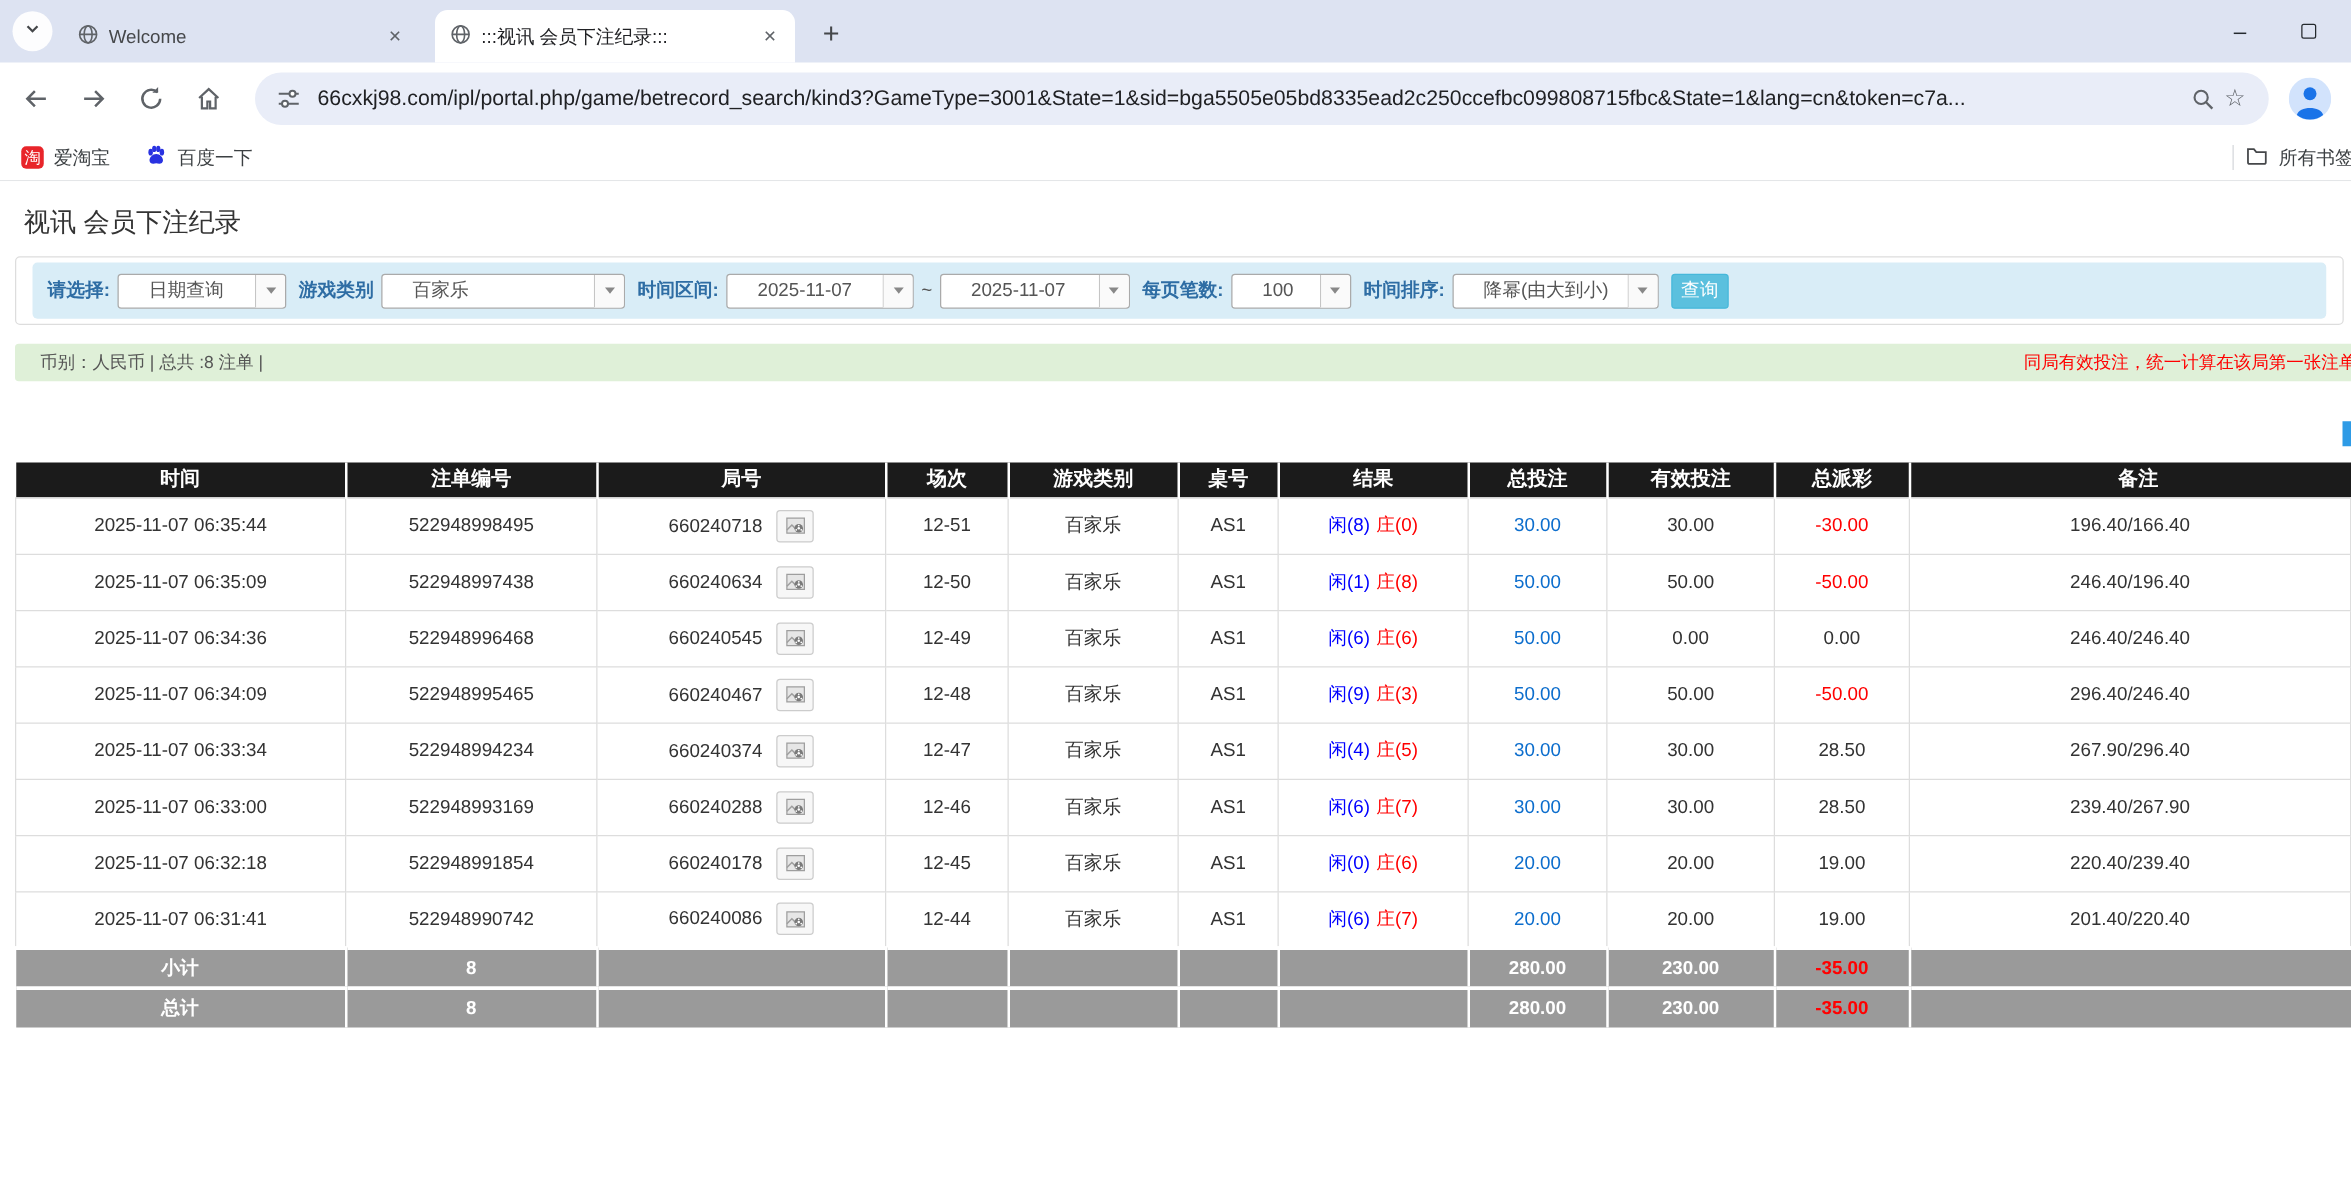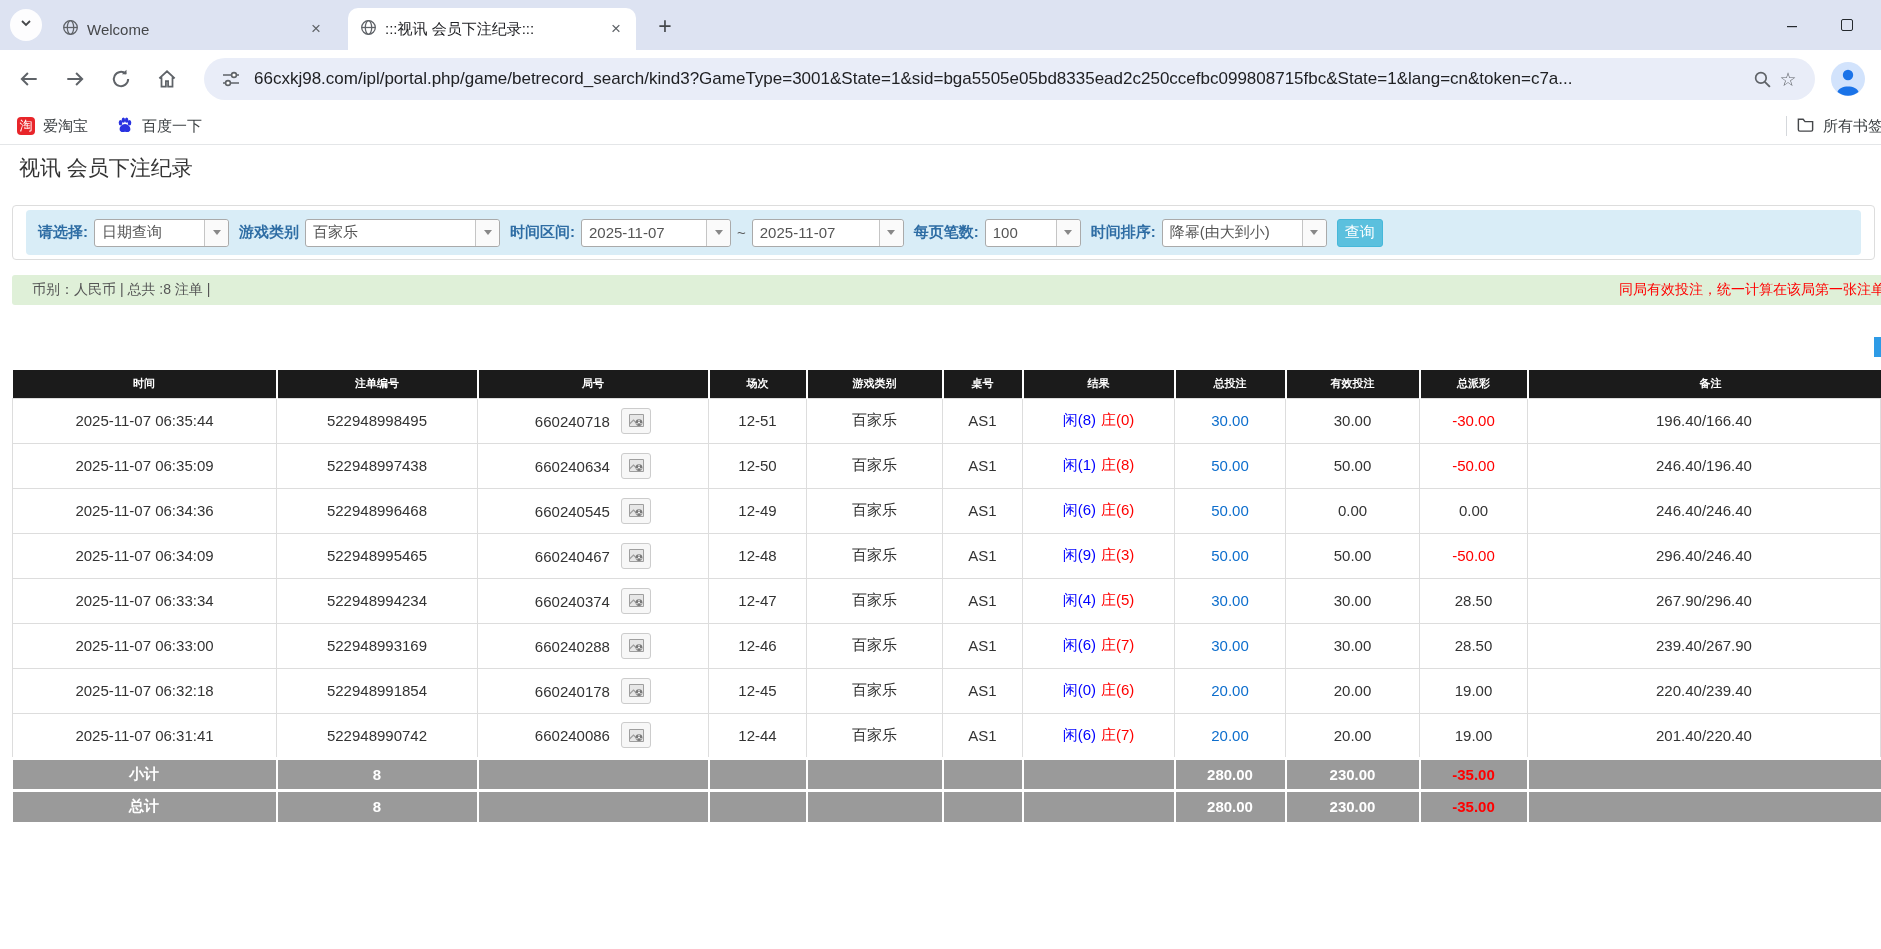--- a/index.html
+++ b/index.html
@@ -37,50 +37,50 @@
     padding:0 17px; font-size:15px; color:#3c4043; border-bottom:1px solid #e4e6e8; }
   .bookmark { display:flex; align-items:center; gap:8px; margin-right:28px; cursor:pointer; white-space:nowrap; }
   .taobao-icon { width:18px; height:18px; background:#e8252a; border-radius:4px; color:#fff;
     font-size:13px; display:flex; align-items:center; justify-content:center; }
   .all-bookmarks { position:absolute; left:1796px; top:0; height:36px; display:flex;
     align-items:center; gap:8px; cursor:pointer; white-space:nowrap; }
   .bm-divider { position:absolute; left:1786px; top:8px; width:1px; height:20px; background:#d5d8dc; }
 
   
   .page { position:relative; height:803px; background:#fff; }
-  .page-title { position:absolute; left:19px; top:9px; font-size:21px; color:#333; font-weight:normal; }
+  .page-title { position:absolute; left:19px; top:19px; font-size:21px; color:#333; font-weight:normal; }
 
   .filter-panel { position:absolute; left:12px; top:60px; width:1863px; height:55px;
     border:1px solid #ddd; border-radius:4px; background:#fff; padding:4px 13px; }
   .filter-bar { background:var(--info_bg,#d9edf7); border-radius:4px; height:45px; display:flex;
     align-items:center; padding:0 12px; }
   .flabel { font-weight:bold; color:var(--label_blue,#2e6da4); font-size:15px; margin:0 6px 0 10px; white-space:nowrap; }
   .flabel:first-child { margin-left:0; }
   .select { background:#fff; border:1px solid #aaa; border-radius:3px; height:28px;
     display:flex; align-items:center; cursor:pointer; flex:none; }
-  .select-value { flex:1; padding:0 7px; font-size:15px; color:#555; white-space:nowrap; overflow:hidden; }
+  .select-value { flex:1; padding:0 24px; font-size:15px; color:#555; white-space:nowrap; overflow:hidden; }
   .select-arrow { width:24px; height:26px; border-left:1px solid #c5c5c5; background:#fafafa;
     display:flex; align-items:center; justify-content:center; border-radius:0 3px 3px 0; }
   .caret { width:0; height:0; border-left:4px solid transparent; border-right:4px solid transparent;
     border-top:5px solid #888; }
   .tilde { color:#555; font-size:15px; margin:0 6px; }
   .btn-search { width:46px; height:28px; background:var(--accent,#5bc0de); border:1px solid #46b8da;
     color:#fff; border-radius:3px; font-size:15px; margin-left:10px; cursor:pointer; }
 
   .summary-bar { position:absolute; left:12px; top:130px; width:1905px; height:30px;
     background:var(--success_bg,#dff0d8); border-radius:3px; display:flex; align-items:center;
     padding:0 18px 0 20px; font-size:14px; color:#555; }
   .summary-right { margin-left:auto; color:var(--negative,#ff0000); white-space:nowrap; }
 
   .scroll-thumb { position:absolute; right:0; top:192px; width:7px; height:20px; background:#2e9be6; cursor:pointer; }
 
   table.bet-table { position:absolute; left:12px; top:225px; width:1869px; border-collapse:collapse;
     table-layout:fixed; font-size:15px; color:#333; text-align:center; }
   .bet-table thead th { background:#1b1b1b; color:#fff; height:28px; font-weight:bold;
-    font-size:11px; border-right:2px solid #fff; }
+    font-size:16px; border-right:2px solid #fff; }
   .bet-table thead th:last-child { border-right:none;padding-left:12px; }
   .bet-table tbody td { height:45px; border:1px solid #ddd; background:#fff; }
   .bet-table tfoot td { background:#9a9a9a; color:#fff; height:32px; font-weight:bold;
     border-right:2px solid #fff; border-top:3px solid #fff; }
   .bet-table tfoot td:last-child { border-right:none; }
   .player { color:var(--player_blue,#0000ff); margin-right:5px; }
   .banker { color:var(--banker_red,#ff0000);text-align:right; }
   .bet-link { color:var(--link_blue,#0d6ecd); text-decoration:none; cursor:pointer; }
   .colorize.neg { color:var(--negative,#ff0000); }
   .video-btn { display:inline-flex; align-items:center; justify-content:center; width:30px; height:26px;

